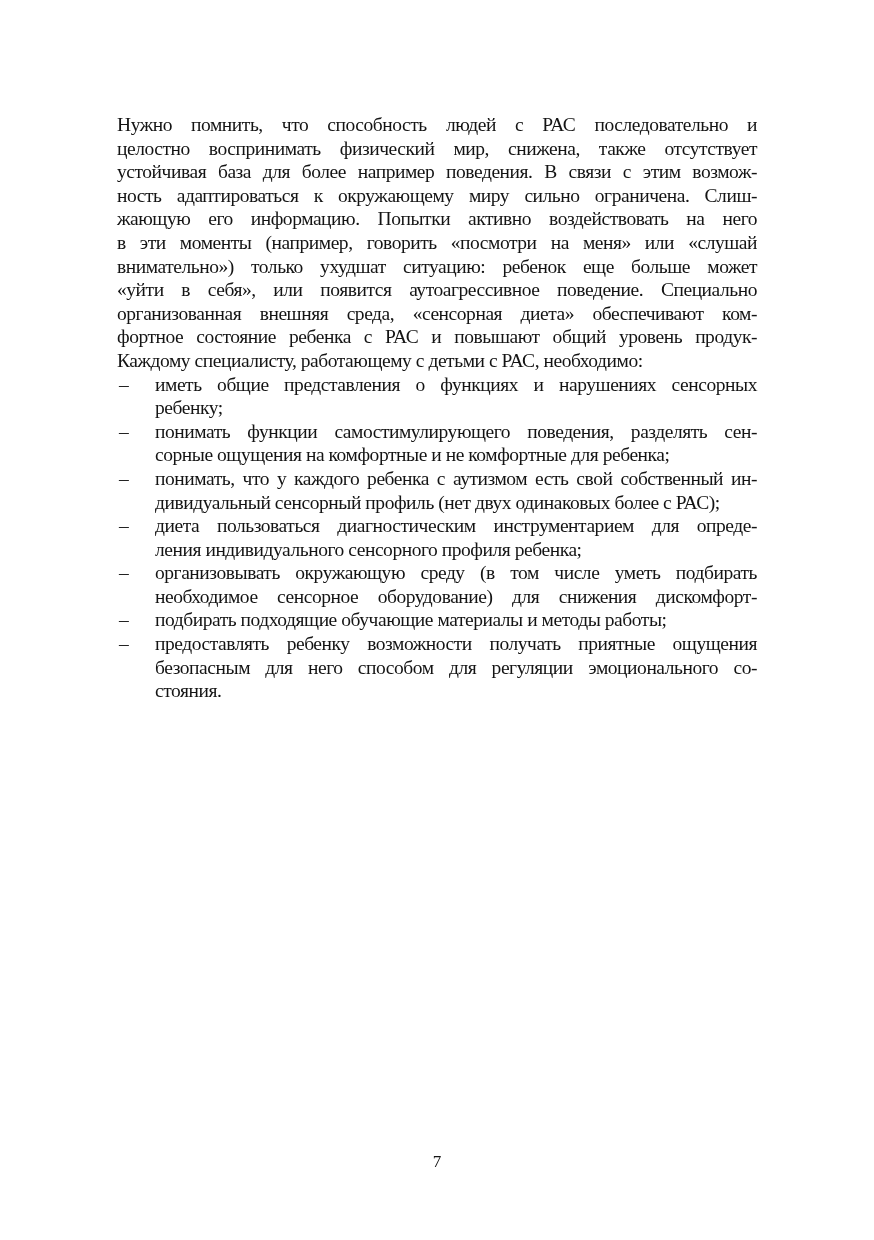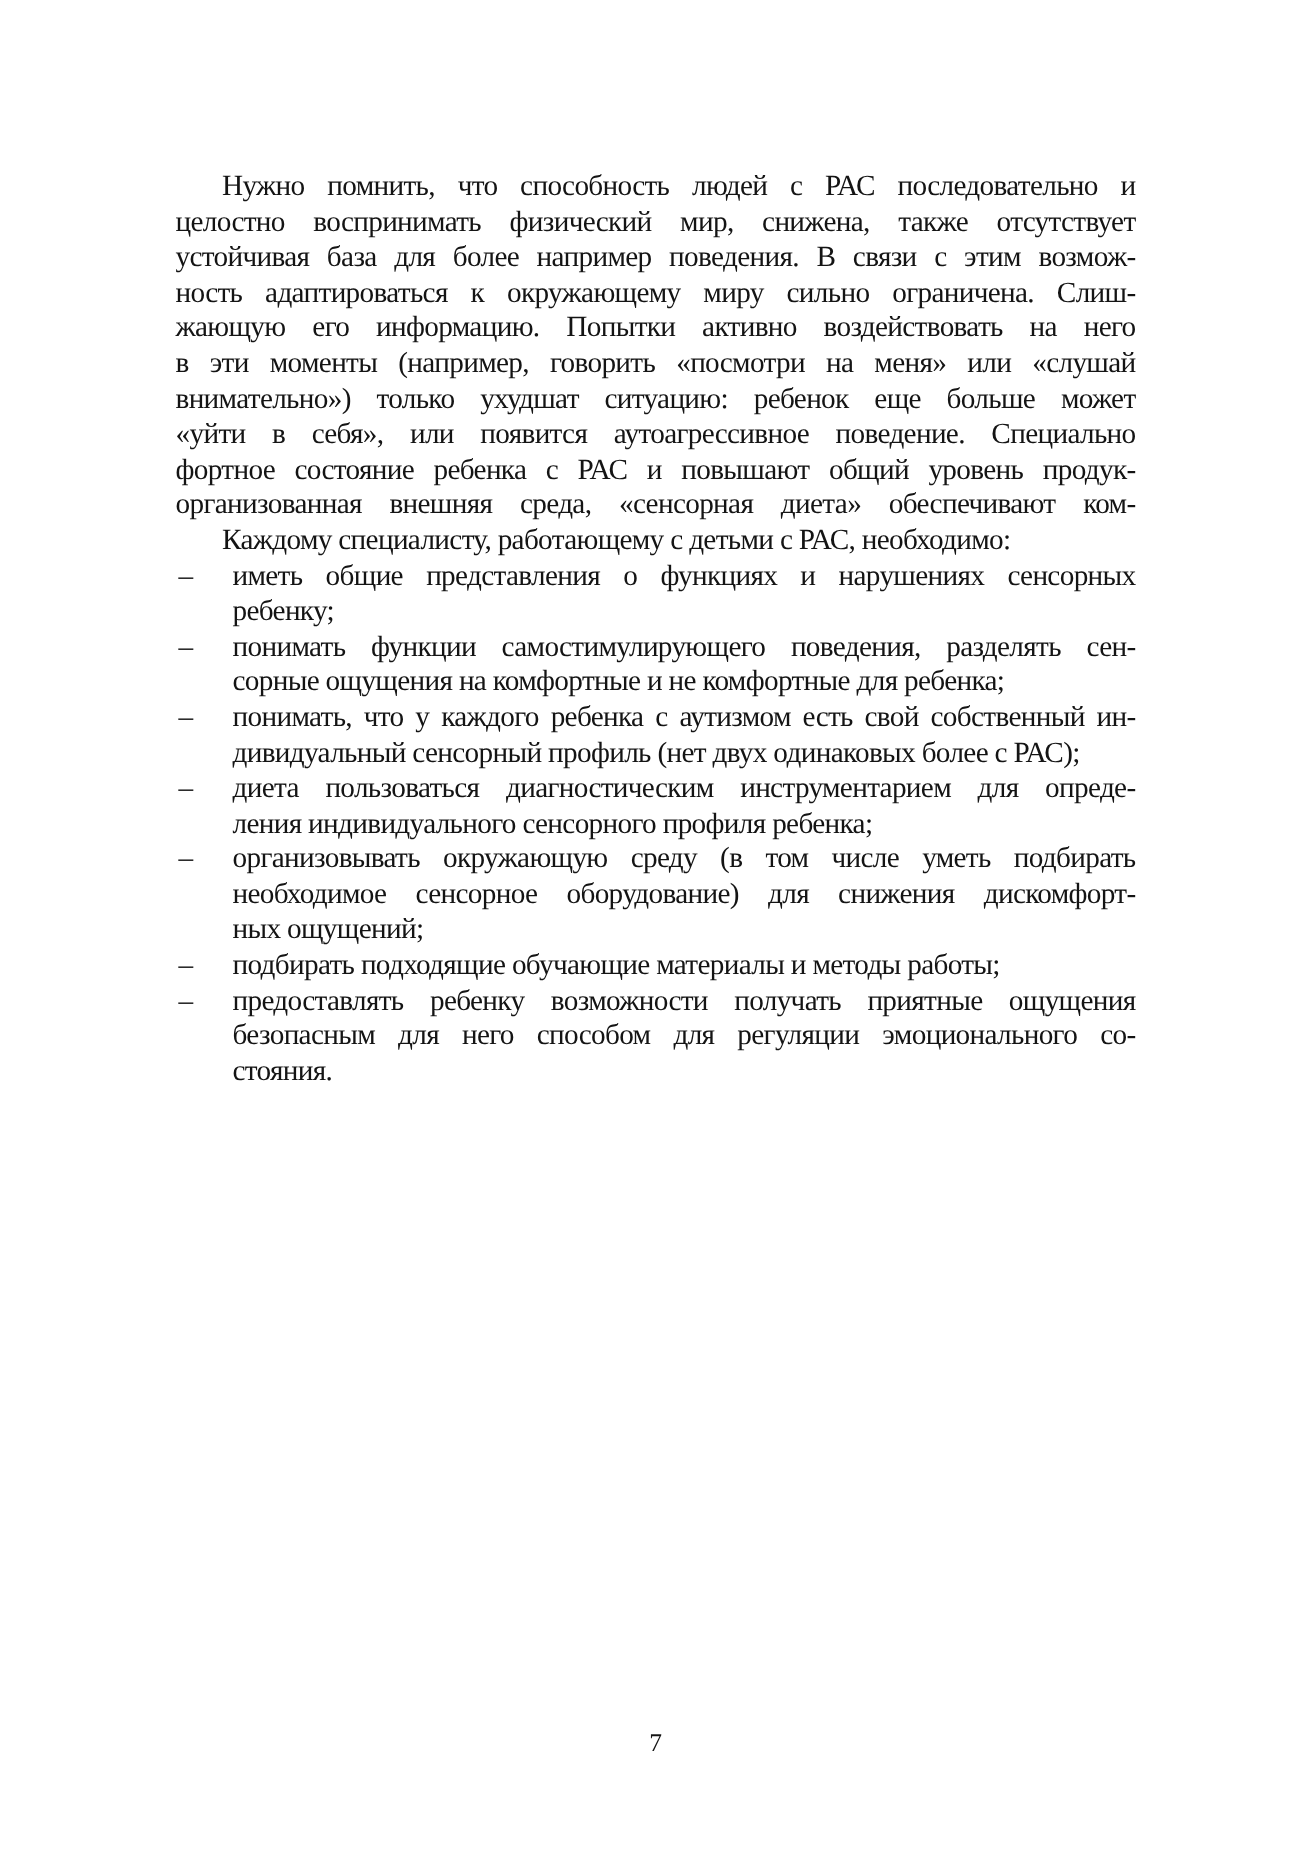--- a/index.html
+++ b/index.html
@@ -38,21 +38,20 @@
     .line .txt {
       display: block;
       text-align: justify;
       text-align-last: justify;
       letter-spacing: -0.45px;
     }
     .line.last .txt {
       text-align-last: left;
     }
     .line.indent .txt {
-      margin-left: 31px;
     }
     .line.item .txt {
       margin-left: 38px;
     }
     .dash {
       position: absolute;
       left: 2px;
       top: 0;
     }
     .page-number {
@@ -91,24 +90,24 @@
       <div class="line">
           <span class="txt">в эти моменты (например, говорить «посмотри на меня» или «слушай</span>
         </div>
       <div class="line">
           <span class="txt">внимательно») только ухудшат ситуацию: ребенок еще больше может</span>
         </div>
       <div class="line">
           <span class="txt">«уйти в себя», или появится аутоагрессивное поведение. Специально</span>
         </div>
       <div class="line">
-          <span class="txt">фортное состояние ребенка с РАС и повышают общий уровень продук-</span>
+          <span class="txt">организованная внешняя среда, «сенсорная диета» обеспечивают ком-</span>
         </div>
       <div class="line">
-          <span class="txt">организованная внешняя среда, «сенсорная диета» обеспечивают ком-</span>
+          <span class="txt">фортное состояние ребенка с РАС и повышают общий уровень продук-</span>
         </div>
     </div>
 
     <div class="line indent last">
         <span class="txt">Каждому специалисту, работающему с детьми с РАС, необходимо:</span>
       </div>
 
     <div>
 
       <div>
@@ -152,23 +151,20 @@
       </div>
 
       <div>
         <div class="line item">
             <span class="dash">–</span>
             <span class="txt">организовывать окружающую среду (в том числе уметь подбирать</span>
           </div>
         <div class="line item">
             <span class="txt">необходимое сенсорное оборудование) для снижения дискомфорт-</span>
           </div>
-        <div class="line item last">
-            <span class="txt">ных ощущений;</span>
-          </div>
       </div>
 
       <div>
         <div class="line item last">
             <span class="dash">–</span>
             <span class="txt">подбирать подходящие обучающие материалы и методы работы;</span>
           </div>
       </div>
 
       <div>

